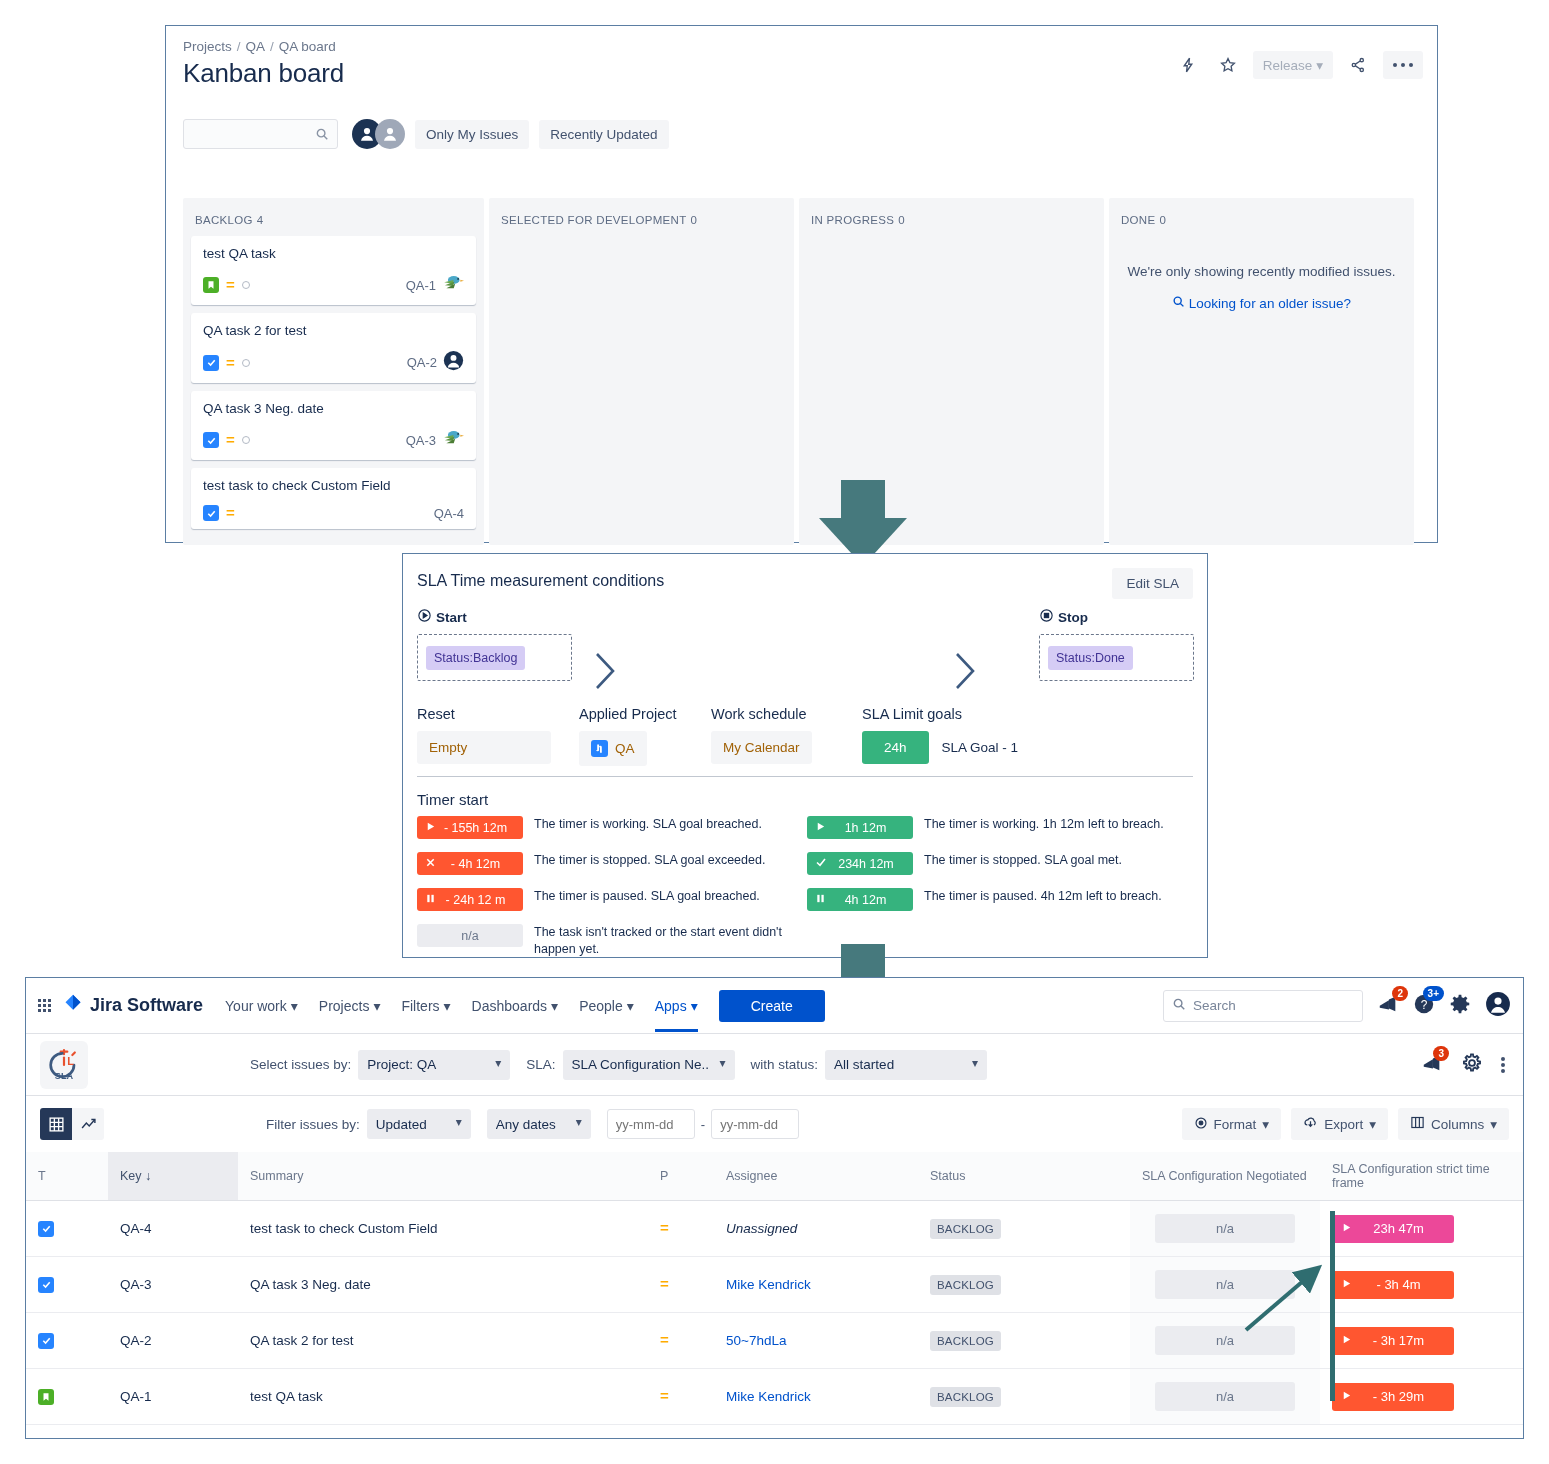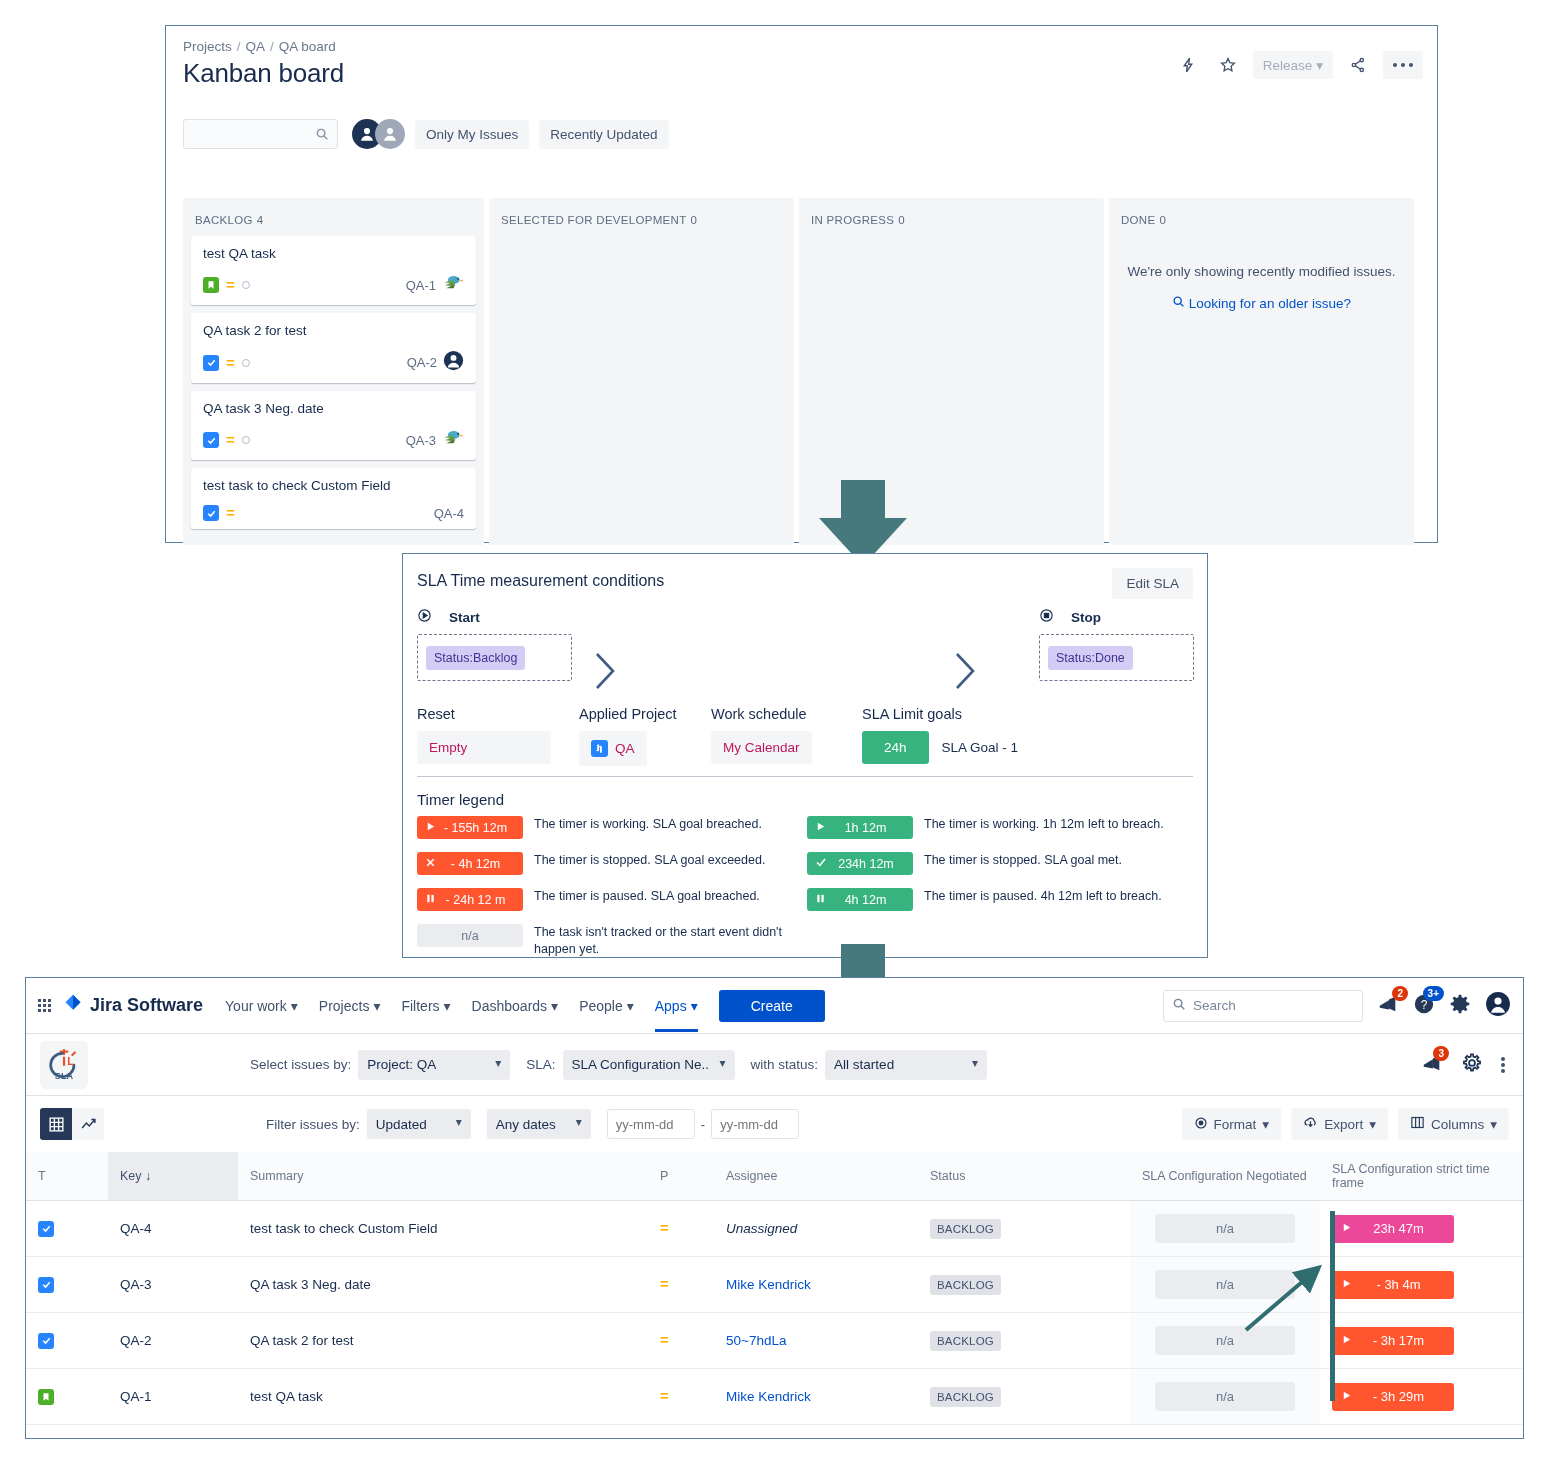--- a/index.html
+++ b/index.html
@@ -57,27 +57,27 @@
   .dot-mini { width:8px;height:8px;border:1px solid #b3bac5;border-radius:50%;}
   .done-note { font-size:13.5px; color:#42526e; text-align:center; padding-top:28px;}
   .done-link { font-size:13.5px; color:#0052cc; text-align:center; padding-top:16px; cursor:pointer;}
 
   
   #sla-panel { left:402px; top:553px; width:806px; height:405px; border:1px solid #5b7ea3;padding-left:16px;}
   #sla-title { position:absolute; left:14px; top:18px; font-size:16px; color:#172b4d;}
   #edit-sla { position:absolute; right:14px; top:14px; background:#f4f5f7; border-radius:3px; padding:8px 14px; font-size:13.5px; color:#42526e; cursor:pointer;}
   .cond-row { position:absolute; left:14px; top:54px; right:14px; height:90px;}
   .cond { position:absolute; top:0; }
-  .cond-label { display:flex; align-items:center; gap:17px; font-size:13.5px; font-weight:bold; color:#172b4d; margin-bottom:8px;}
+  .cond-label { display:flex; align-items:center; gap:4px; font-size:13.5px; font-weight:bold; color:#172b4d; margin-bottom:8px;}
   .cond-box { border:1px dashed #6b778c; border-radius:2px; height:47px; display:flex; align-items:center; padding:0 8px;}
   .lozenge { background:#d5ccf5; color:#403294; font-size:12.5px; border-radius:3px; padding:5px 8px;}
   .chev { position:absolute; top:40px; color:#42526e; }
   .fields-row { position:absolute; left:14px; top:152px; right:14px; display:flex; gap:0;}
   .fld-label { font-size:14.5px; color:#172b4d; margin-bottom:9px;}
-  .fld-val { background:#f4f5f7; border-radius:3px; padding:9px 12px; font-size:13.5px; color:#be185d; display:inline-flex; align-items:center; gap:7px;}
+  .fld-val { background:#f4f5f7; border-radius:3px; padding:9px 12px; font-size:13.5px; color:#a16207; display:inline-flex; align-items:center; gap:7px;}
   .proj-ico { width:17px;height:17px;border-radius:3px;background:#2684ff;color:#fff;font-size:11px;display:flex;align-items:center;justify-content:center;font-weight:bold;}
   .goal-pill { background:#36b37e; color:#fff; border-radius:3px; padding:9px 22px; font-size:13.5px;}
   .hr { position:absolute; left:14px; right:14px; top:222px; height:1px; background:#c1c7d0;}
   #legend-title { position:absolute; left:14px; top:237px; font-size:15px; color:#172b4d;}
   .legend-grid { position:absolute; left:14px; top:262px; right:14px;}
   .lg-row { display:flex; align-items:flex-start; margin-bottom:13px;}
   .lg-pill { width:106px; border-radius:3px; color:#fff; font-size:12.5px; display:flex; align-items:center; padding:4px 8px; height:23px;}
   .lg-pill .t { flex:1; text-align:center; }
   .lg-pill.red { background:#ff5630; }
   .lg-pill.green { background:#36b37e; }
@@ -427,21 +427,21 @@
     <div>
       <div class="fld-label">SLA Limit goals</div>
       <div style="display:flex;align-items:center;gap:13px;">
         <span class="goal-pill">24h</span>
         <span style="font-size:13.5px;color:#172b4d;">SLA Goal - 1</span>
       </div>
     </div>
   </div>
 
   <div class="hr"></div>
-  <div id="legend-title">Timer legend</div>
+  <div id="legend-title">Timer start</div>
 
   <div class="legend-grid">
     <div class="lg-col" style="left:0; top:0; width:390px;">
       <div class="lg-row">
         <div class="lg-pill red">
           <span><svg width="11" height="11" viewBox="0 0 24 24" fill="#fff">
                 <path d="M6 4 20 12 6 20z"></path>
               </svg></span>
           <span class="t">- 155h 12m</span>
         </div>

